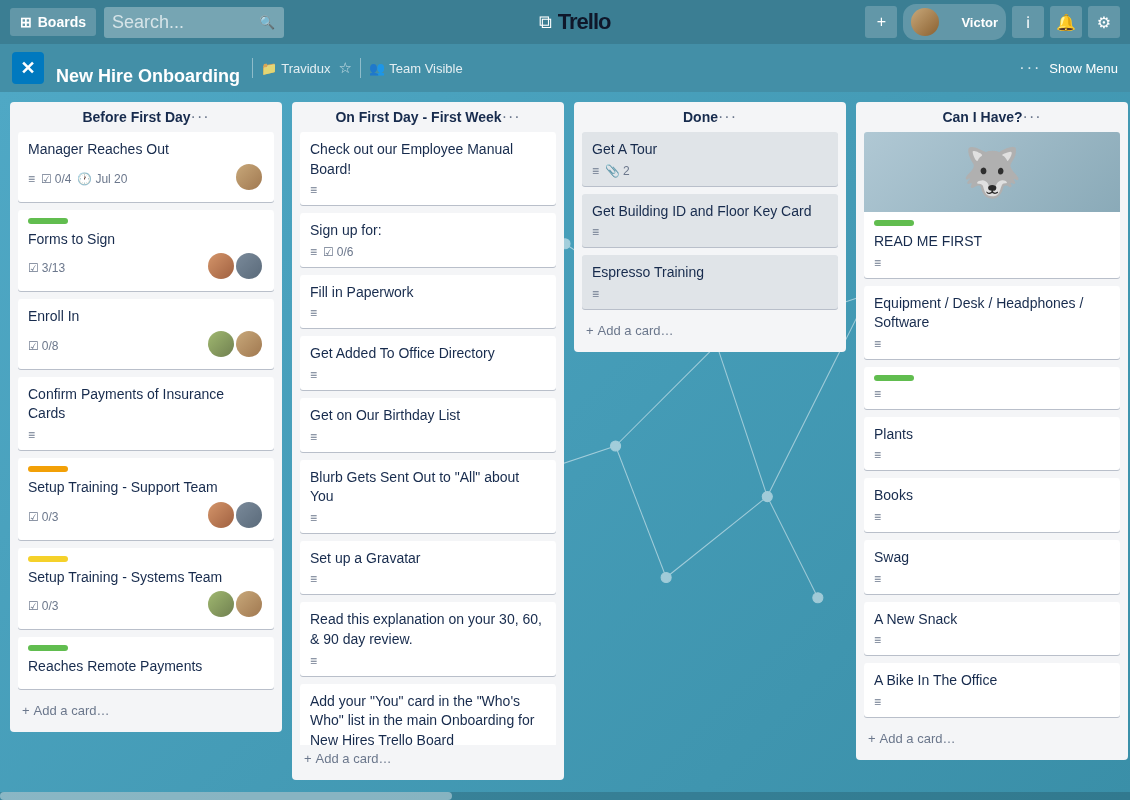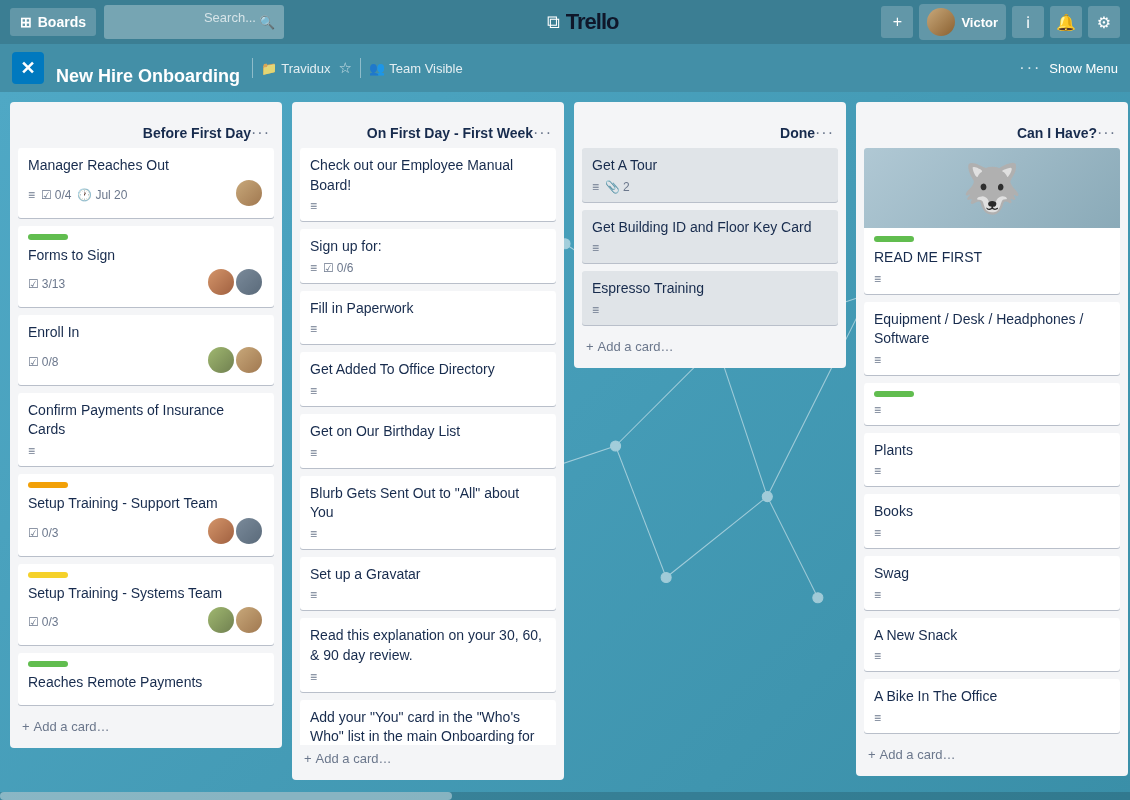--- a/index.html
+++ b/index.html
@@ -17,40 +17,40 @@
     .nav-boards-btn {
       display: flex; align-items: center; gap: 6px;
       background: rgba(255,255,255,0.2);
       border: none; border-radius: 3px;
       color: #fff; font-size: 14px; font-weight: 700;
       padding: 6px 10px; cursor: pointer;
     }
     .nav-search {
       background: rgba(255,255,255,0.3);
       border: none; border-radius: 3px;
-      color: #fff; font-size: 13px;
-      padding: 5px 28px 14px 8px;
-      width: 180px; outline: none; text-align: right;
+      color: #fff; font-size: 18px;
+      padding: 5px 28px 5px 8px;
+      width: 180px; outline: none;
     }
     .nav-search::placeholder { color: rgba(255,255,255,0.7); }
     .nav-center { flex: 1; display: flex; justify-content: center; align-items: center; gap: 6px; }
     .trello-logo { color: #0f172a; font-size: 22px; font-weight: 900; letter-spacing: -1px; }
     .nav-right { display: flex; align-items: center; gap: 6px; }
     .nav-icon-btn {
       background: rgba(255,255,255,0.2);
       border: none; border-radius: 3px;
       color: #fff; font-size: 16px;
       width: 32px; height: 32px;
       display: flex; align-items: center; justify-content: center;
       cursor: pointer;
     }
     .nav-user-btn {
-      display: flex; align-items: center; gap: 6px;
+      display: flex; align-items: center; gap: 22px;
       background: rgba(255,255,255,0.2);
-      border: none; border-radius: 4px;
+      border: none; border-radius: 13px;
       color: #fff; font-size: 13px; font-weight: 600;
       padding: 4px 8px; cursor: pointer;
     }
     .avatar-sm { width: 28px; height: 28px; border-radius: 50%; background: #c8a87a; overflow: hidden; }
     .search-wrap { position: relative; display: flex; align-items: center; }
     .search-icon-nav { position: absolute; right: 8px; color: rgba(255,255,255,0.7); font-size: 13px; }
 
     
     .board-header {
       background: rgba(0,0,0,0.15);
@@ -96,24 +96,24 @@
     .list {
       background: #f4f5f7;
       border-radius: 4px;
       width: 272px;
       min-width: 272px;
       max-height: calc(100% - 20px);
       display: flex;
       flex-direction: column;
     }
     .list-header {
-      padding: 22px 12px 6px;
+      padding: 6px 12px 6px;
       display: flex;
       align-items: center;
-      justify-content: flex-end;
+      justify-content: center;
     }
     .list-title { font-size: 14px; font-weight: 700; color: #172b4d; }
     .list-menu-btn { color: #6b778c; font-size: 16px; cursor: pointer; background: none; border: none; letter-spacing: 1px; }
 
     
     .cards-container {
       padding: 0 8px;
       overflow-y: auto;
       flex: 1;
     }

